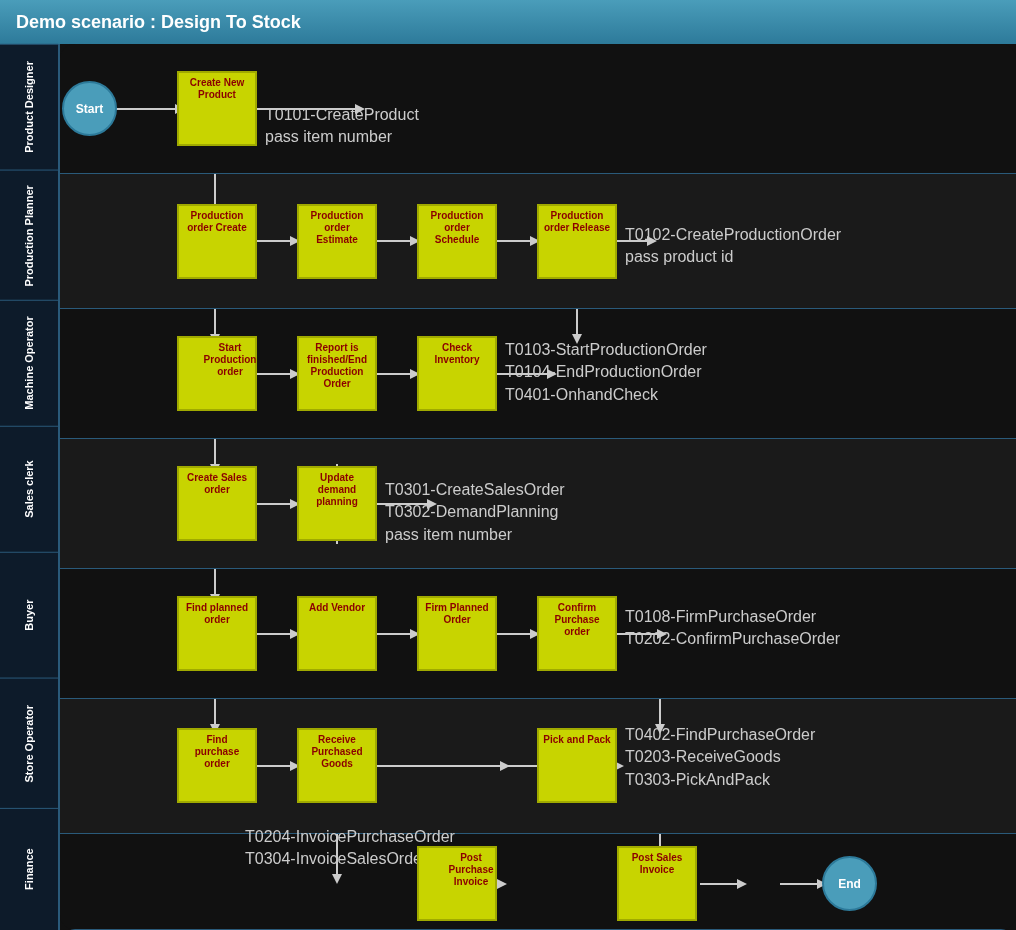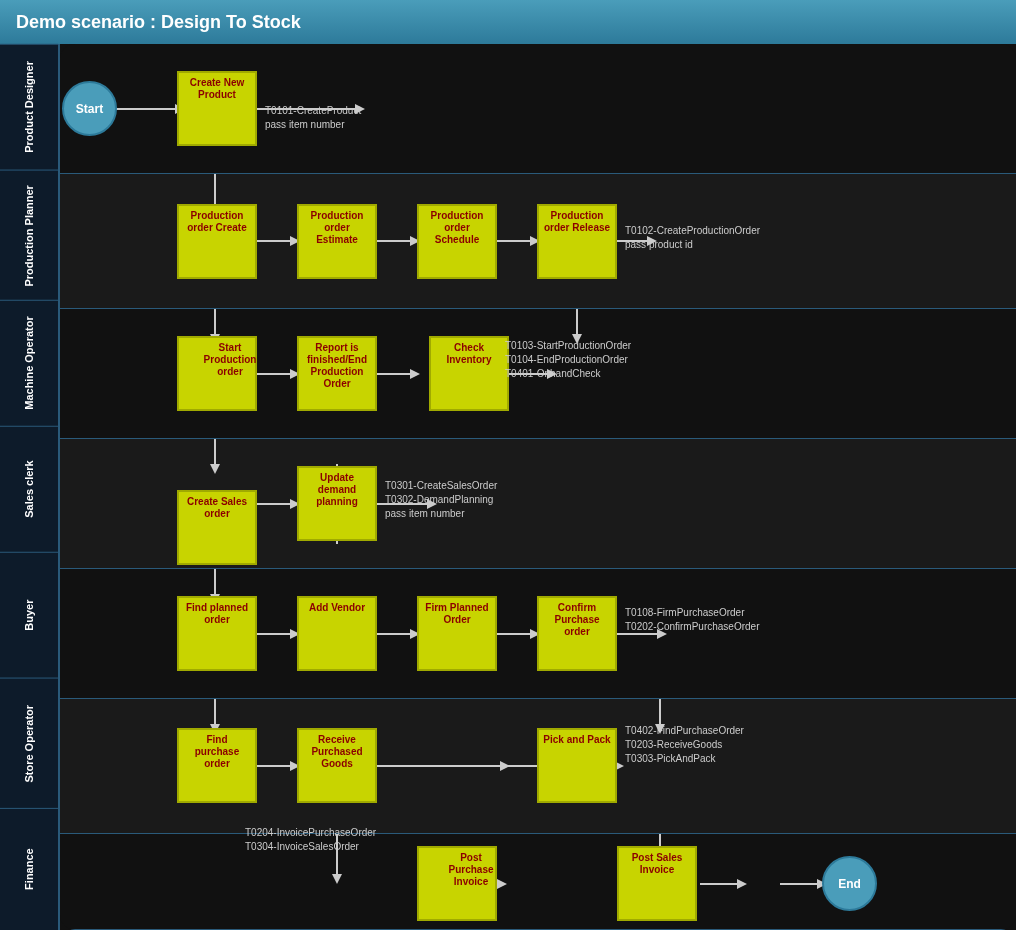--- a/index.html
+++ b/index.html
@@ -77,21 +77,21 @@
       display: flex;
       justify-content: center;
       width: 80px;
       height: 75px;
       padding: 4px;
       line-height: 1.2;
     }
     .label-text {
       position: absolute;
       color: #ccc;
-      font-size: 10px;
+      font-size: 16px;
       line-height: 1.4;
     }
     .start-end-node {
       position: absolute;
       width: 55px;
       height: 55px;
       border-radius: 50%;
       background: #4a9dba;
       color: white;
       font-size: 12px;
@@ -266,30 +266,30 @@
       <span style="white-space:pre;">T0102-CreateProductionOrder
 pass product id</span>
     </div>
 
     <div class="task-box" style="top:292px;left:117px;padding-left:30px;">
       <span>Start Production order</span>
     </div>
     <div class="task-box" style="top:292px;left:237px;">
       <span>Report is finished/End Production Order</span>
     </div>
-    <div class="task-box" style="top:292px;left:357px;margin-left:12px;">
+    <div class="task-box" style="top:292px;left:357px;">
       <span>Check Inventory</span>
     </div>
     <div class="label-text" style="top:295px;left:445px;">
       <span style="white-space:pre;">T0103-StartProductionOrder
 T0104-EndProductionOrder
 T0401-OnhandCheck</span>
     </div>
 
-    <div class="task-box" style="top:446px;left:117px;">
+    <div class="task-box" style="top:422px;left:117px;">
       <span>Create Sales order</span>
     </div>
     <div class="task-box" style="top:422px;left:237px;">
       <span>Update demand planning</span>
     </div>
     <div class="label-text" style="top:435px;left:325px;">
       <span style="white-space:pre;">T0301-CreateSalesOrder
 T0302-DemandPlanning
 pass item number</span>
     </div>

